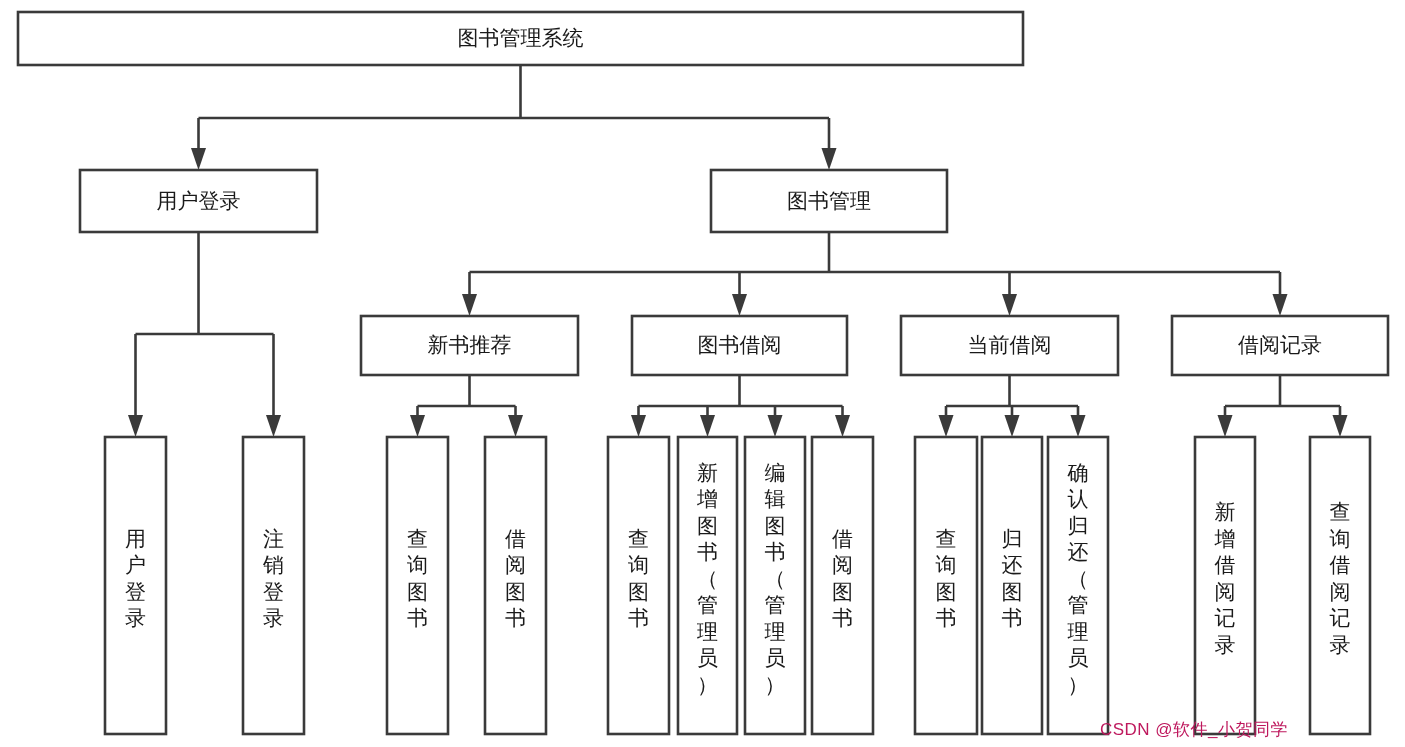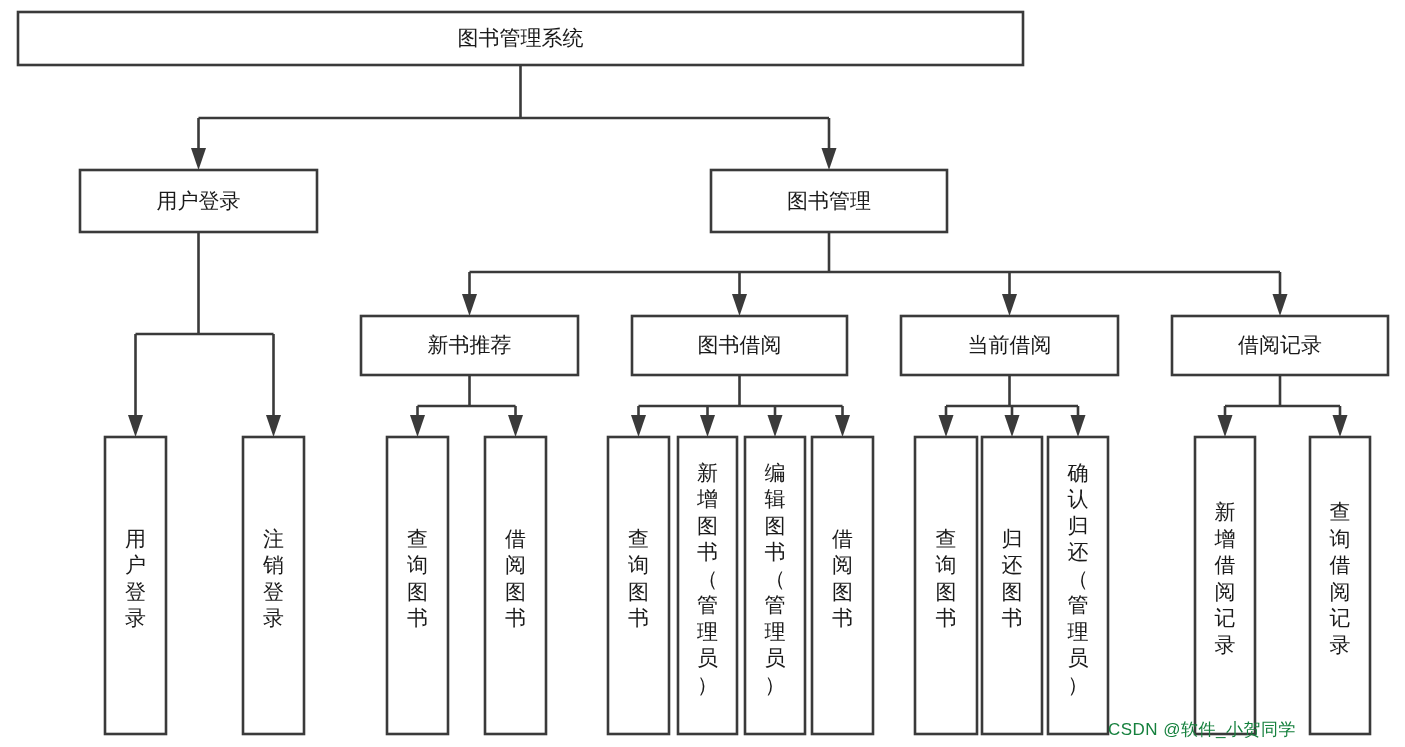--- a/index.html
+++ b/index.html
@@ -49,25 +49,25 @@
     dominant-baseline: middle;
   }
   .node-label-v {
     font-family: "Liberation Sans", "DejaVu Sans", sans-serif;
     font-size: 21px;
     fill: #1a1a1a;
     text-anchor: middle;
   }
   .watermark-text {
     position: absolute;
-    right: 4px;
+    right: 12px;
     bottom: 6px;
     font-family: "Liberation Sans", "DejaVu Sans", sans-serif;
     font-size: 17px;
-    color: #15803d;
+    color: #be185d;
     white-space: nowrap;
     letter-spacing: 0.5px;
   }
 </style>
 </head>
 <body>
 
 <div id="diagram-root">
   <svg class="diagram-canvas" id="diagram-svg" viewBox="0 0 1405 747" xmlns="http://www.w3.org/2000/svg">
     <g id="edges-layer">

